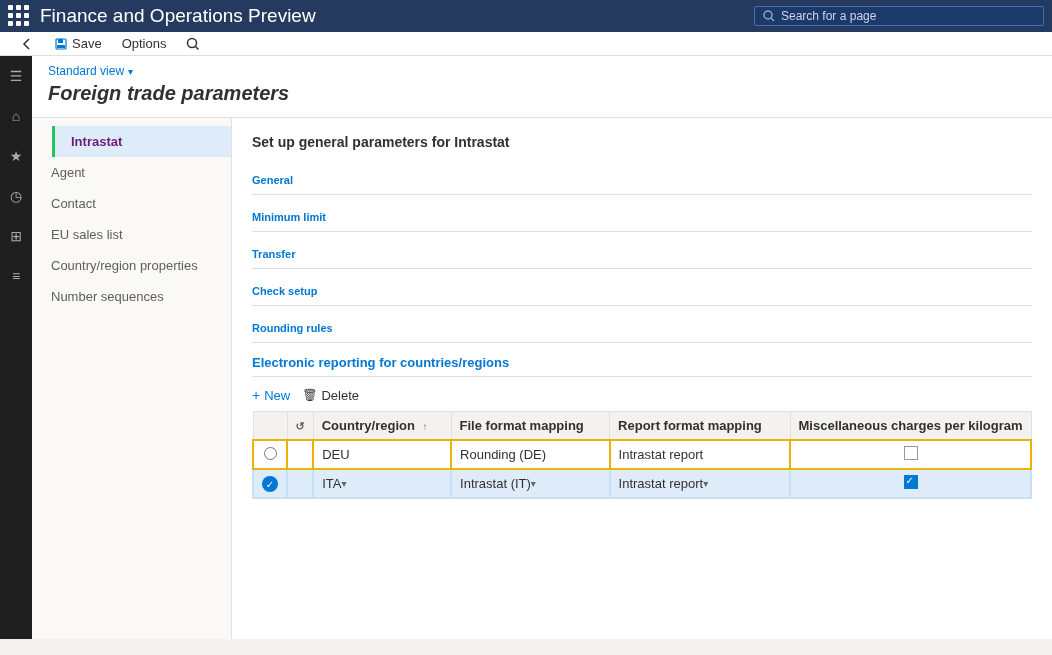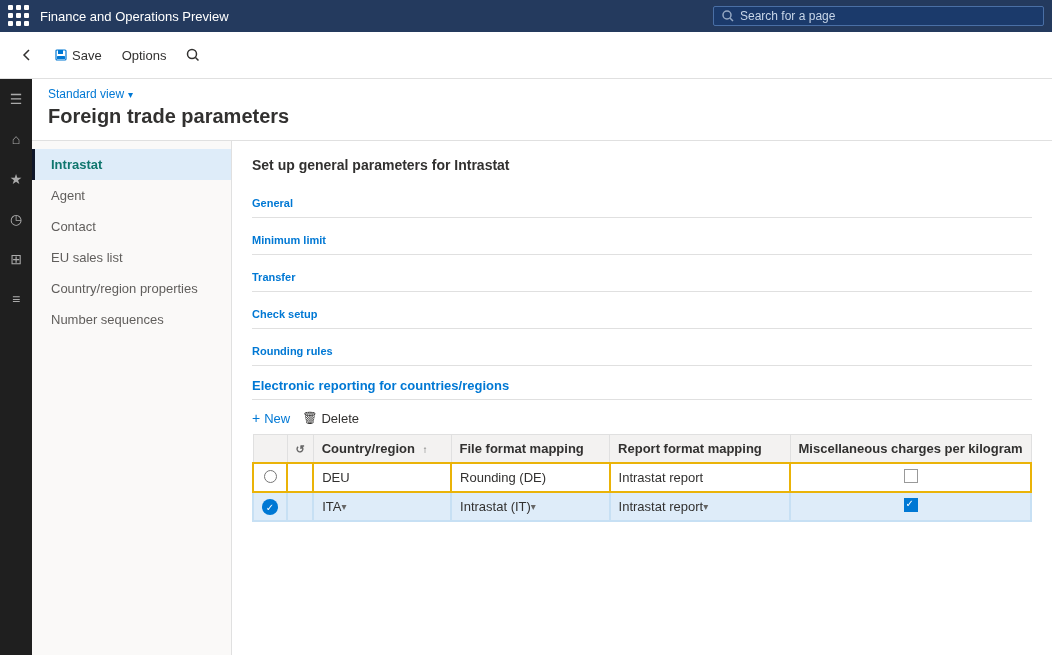--- a/index.html
+++ b/index.html
@@ -22,50 +22,50 @@
       gap: 2px;
       margin-right: 10px;
       cursor: pointer;
     }
     .top-nav .app-grid-dot {
       width: 5px; height: 5px;
       background: white;
       border-radius: 1px;
     }
     .top-nav .app-title {
-      font-size: 13px;
+      font-size: 19px;
       color: white;
       flex: 1;
     }
     .top-nav .search-bar {
       display: flex;
       align-items: center;
       background: #1b3a6b;
       border: 1px solid #4a6fa5;
       border-radius: 2px;
       padding: 2px 8px;
-      width: 331px;
+      width: 290px;
       color: #c8d6e8;
       font-size: 12px;
       cursor: text;
     }
     .top-nav .search-bar .search-icon-svg {
       margin-right: 6px;
       opacity: 0.7;
     }
 
     
     .toolbar {
       display: flex;
       align-items: center;
       background: white;
       border-bottom: 1px solid #e0e0e0;
       padding: 6px 12px;
       gap: 4px;
-      height: 47px;
+      height: 24px;
     }
     .toolbar-btn {
       display: flex;
       align-items: center;
       gap: 4px;
       padding: 4px 8px;
       border: none;
       background: transparent;
       cursor: pointer;
       font-size: 13px;
@@ -120,20 +120,21 @@
       align-items: center;
       font-size: 12px;
       color: #0078d4;
       margin-bottom: 4px;
       cursor: pointer;
     }
     .page-title {
       font-size: 20px;
       font-weight: 600;
       color: #323130;
+      font-style: italic;
     }
 
     
     .content-split {
       display: flex;
       flex: 1;
       overflow: hidden;
     }
 
     
@@ -144,24 +145,25 @@
       padding: 8px 0;
     }
     .nav-item {
       padding: 8px 16px;
       cursor: pointer;
       font-size: 13px;
       color: #605e5c;
       border-left: 3px solid transparent;
     }
     .nav-item.active {
-      color: #0f766e;
-      border-left: 3px solid #0f172a;
+      color: #701a75;
+      border-left: 3px solid #22c55e;
       background: #deecf9;
       font-weight: 600;
+      margin-left: 20px;
     }
 
     
     .right-panel {
       flex: 1;
       background: white;
       overflow-y: auto;
       padding: 16px 20px;
     }
     .panel-title {

